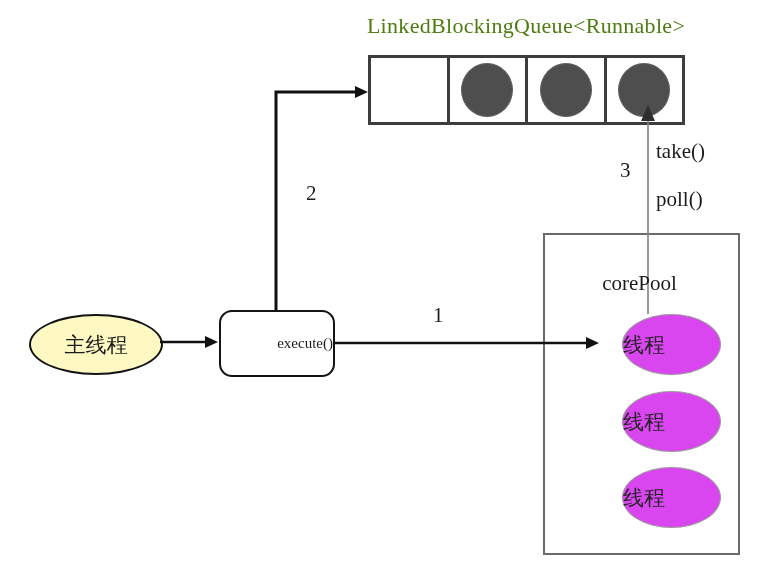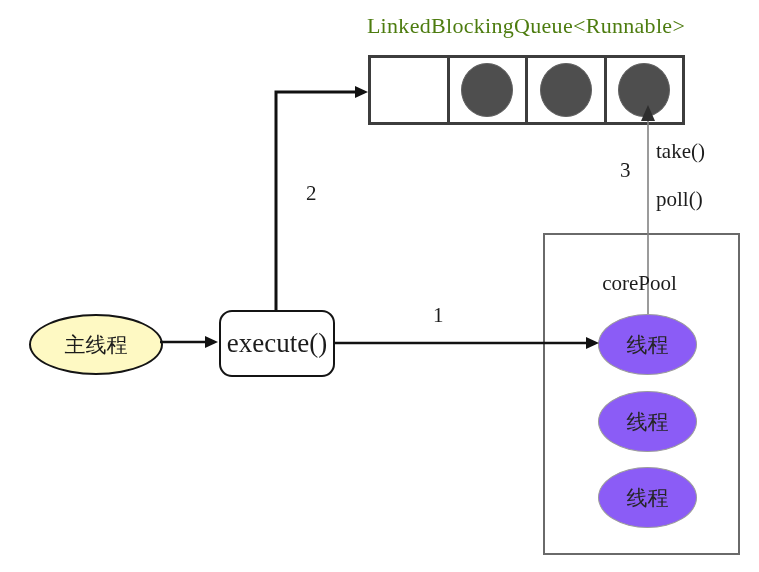--- a/index.html
+++ b/index.html
@@ -64,22 +64,22 @@
     background: #fef9c3;
     z-index: 1;
   }
 
   
   .execute-box {
     left: 219px; top: 310px;
     width: 112px; height: 63px;
     border: 2.5px solid #141414;
     border-radius: 13px;
-    display: flex; align-items: center; justify-content: center;
-    font-size: 27px;
+    display: flex; align-items: center; justify-content: flex-end;
+    font-size: 15px;
     background: #ffffff;
     z-index: 1;
   }
 
   
   .core-pool {
     left: 543px; top: 233px;
     width: 193px; height: 318px;
     border: 2.5px solid var(--pool-border, #6a6a6a);
     background: #ffffff;
@@ -87,28 +87,28 @@
   }
   .core-pool-label {
     left: 543px; top: 247px; width: 193px;
     text-align: center;
     font-size: 21px;
     color: #1c1c1c;
     z-index: 3;
     margin-top: 24px;
   }
   .thread-ellipse {
-    left: 598px;
+    left: 622px;
     width: 97px; height: 59px;
     border: 1.5px solid var(--thread-border, #9c9c9c);
     border-radius: 50%;
-    display: flex; align-items: center; justify-content: center;
+    display: flex; align-items: center; justify-content: flex-start;
     font-size: 21px;
     color: #252525;
-    background: #8b5cf6;
+    background: #d946ef;
     z-index: 1;
   }
   .thread-1 { top: 314px; }
   .thread-2 { top: 391px; }
   .thread-3 { top: 467px; }
 
   
   .flow-label {
     font-size: 21px;
     color: #1c1c1c;

